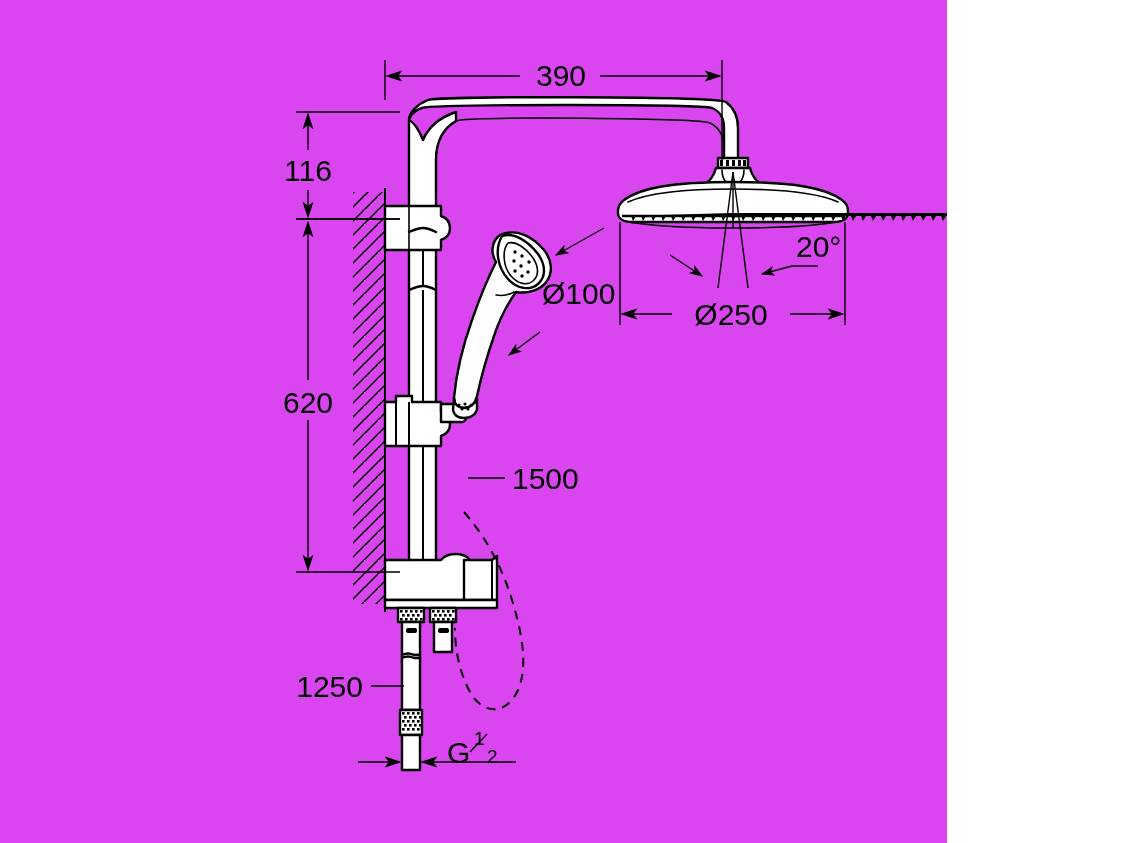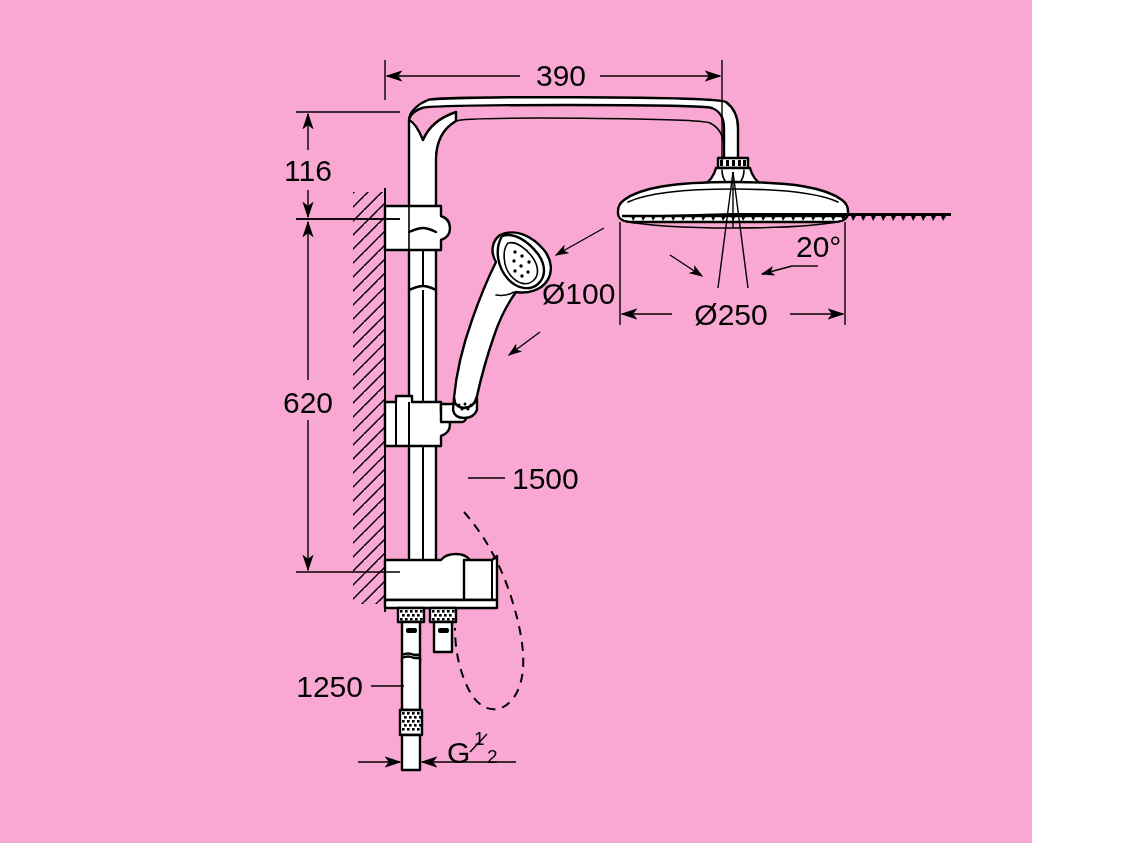--- a/index.html
+++ b/index.html
@@ -6,23 +6,23 @@
   html, body {
     margin: 0;
     padding: 0;
     background: #ffffff;
   }
   body {
     font-family: "Liberation Sans", sans-serif;
   }
   #canvas-wrap {
     position: relative;
-    width: 1032px;
+    width: 947px;
     height: 843px;
-    background: #f9a8d4;
+    background: #d946ef;
     overflow: hidden;
   }
   #drawing {
     position: absolute;
     left: 0;
     top: 0;
     width: 1124px;
     height: 843px;
   }
   .dim-text {

